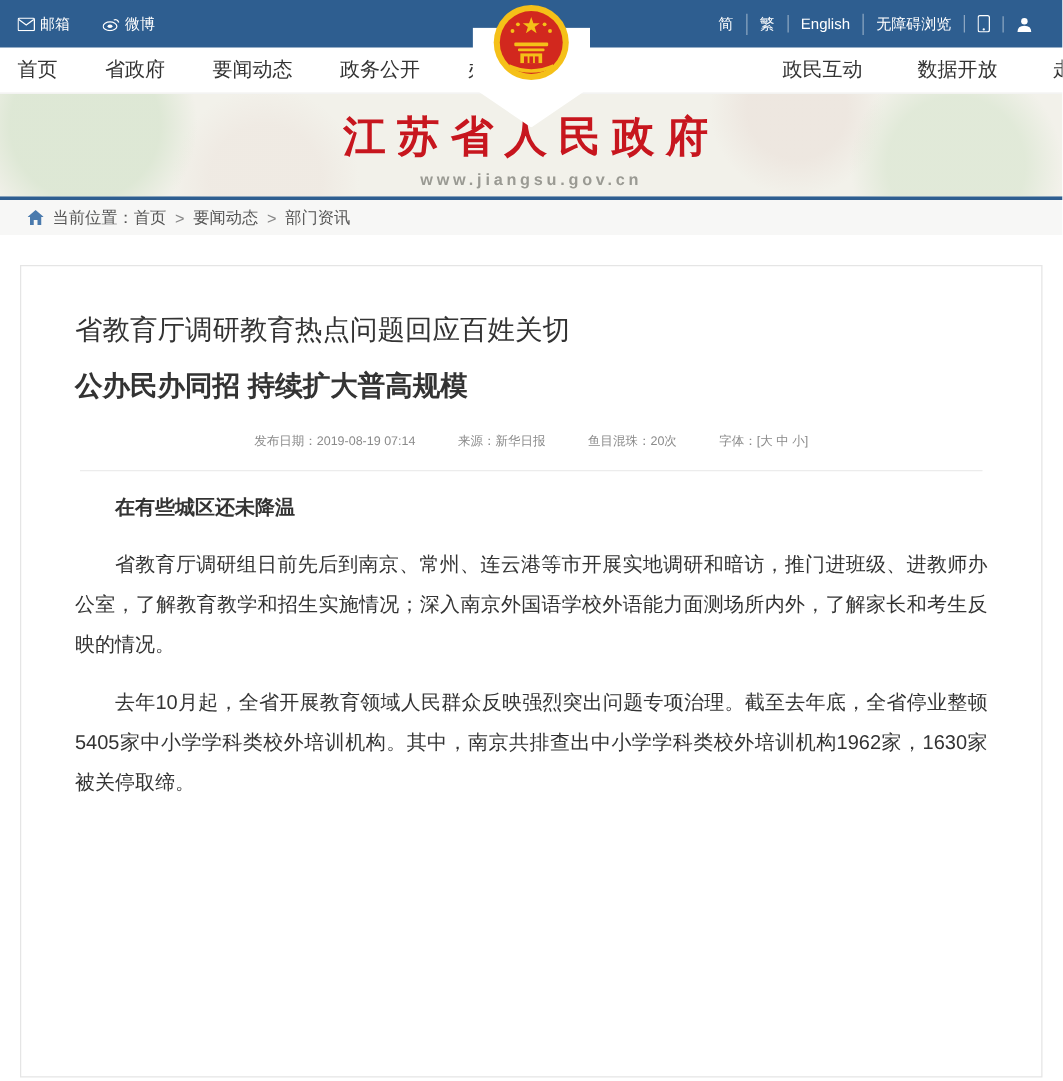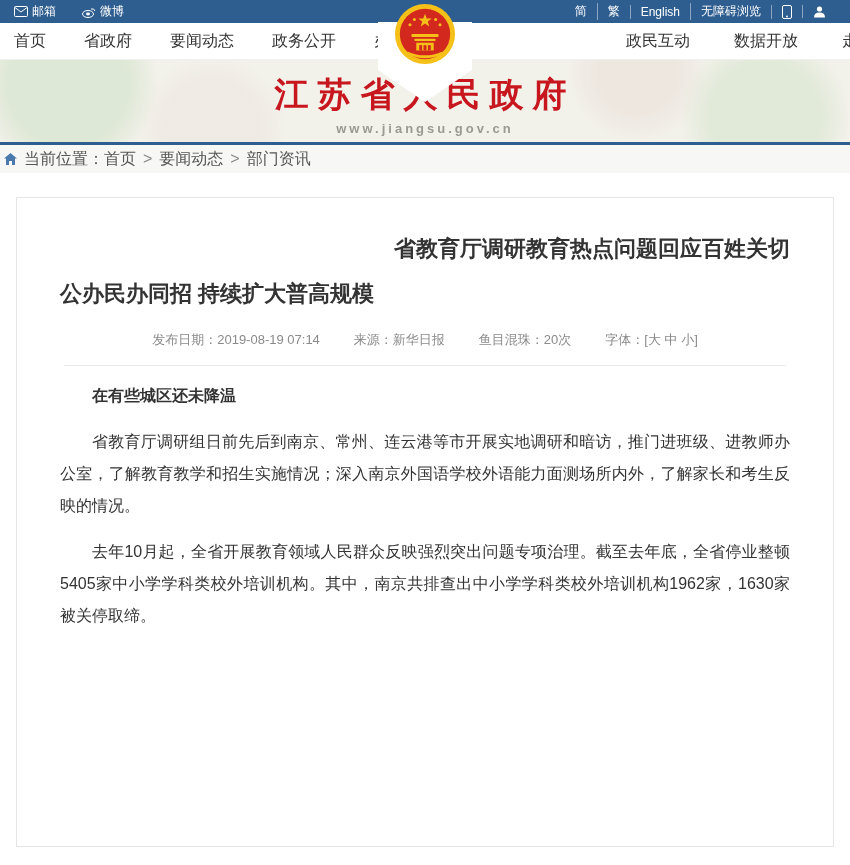--- a/index.html
+++ b/index.html
@@ -1,20 +1,20 @@
 <!DOCTYPE html>
 <html><head>
 <meta charset="utf-8">
 <style>
   * { margin:0; padding:0; box-sizing:border-box; }
   html,body { width:850px; height:865px; overflow:hidden; background:#fff;
     font-family:"Liberation Sans","DejaVu Sans",sans-serif; }
 
   
-  .topbar { position:relative; z-index:2; height:23px; background:#2e5e90; color:#fff;
+  .topbar { position:relative; z-index:2; height:38px; background:#2e5e90; color:#fff;
     display:flex; align-items:center; justify-content:space-between; padding:0 14px;
     font-size:12px; }
   .topbar .grp { display:flex; align-items:center; }
   .topbar .item { display:flex; align-items:center; gap:4px; cursor:pointer; white-space:nowrap; }
   .topbar .left .item { margin-right:26px; }
   .topbar .right .item { padding:0 10px; border-left:1px solid rgba(255,255,255,.45); }
   .topbar .right .item:first-child { border-left:none; }
   .topbar svg { display:block; }
 
   
@@ -40,32 +40,32 @@
       radial-gradient(circle at 90% 70%, rgba(208,226,199,.5) 0 55px, transparent 85px),
       radial-gradient(circle at 75% 15%, rgba(233,221,214,.5) 0 40px, transparent 70px),
       radial-gradient(circle at 25% 85%, rgba(236,226,219,.45) 0 45px, transparent 75px),
       #f2f1ea; }
   .site-name { padding-top:12px; font-size:34px; font-weight:bold; color:#c7161e;
     letter-spacing:9px; font-family:"Liberation Serif","DejaVu Serif",serif; }
   .site-url { margin-top:3px; font-size:13px; font-weight:bold; color:#9a9a93; letter-spacing:3px; }
 
   
   .crumbbar { height:31px; background:#f7f7f6; border-top:3px solid #2e5e90;
-    display:flex; align-items:center; padding:0 4px; font-size:16px; color:#555; }
+    display:flex; align-items:center; padding:0 22px; font-size:13px; color:#555; }
   .crumbbar .home-ic { margin-right:7px; display:flex; }
   .crumb-link { color:#555; cursor:pointer; }
   .crumb-sep { margin:0 7px; color:#888; }
 
   
   .page-main { padding:24px 16px 0; background:#fff; }
   .card { border:1px solid #e5e5e5; background:#fff; min-height:650px; padding:36px 43px 30px; }
-  .art-title { text-align:right; font-size:22px; font-weight:bold; color:#333; line-height:1.4; }
+  .art-title { text-align:left; font-size:22px; font-weight:normal; color:#333; line-height:1.4; }
   .art-subtitle { text-align:left; font-size:22px; font-weight:bold; color:#333; margin-top:14px; }
   .meta-row { display:flex; justify-content:center; gap:34px; margin-top:22px;
-    font-size:13px; color:#8a8a8a; }
+    font-size:10px; color:#8a8a8a; }
   .meta-item { white-space:nowrap; }
   .meta-font { cursor:pointer; }
   .meta-divider { border:none; border-top:1px solid #ececec; margin:16px 4px 10px; }
 
   .body-text p { font-size:16px; color:#333; line-height:2; text-indent:2em;
     text-align:justify; margin-top:14px; }
   .body-text h3 { font-size:16px; color:#333; line-height:2; text-indent:2em;
     margin-top:14px; font-weight:bold; }
 </style>
 </head>

